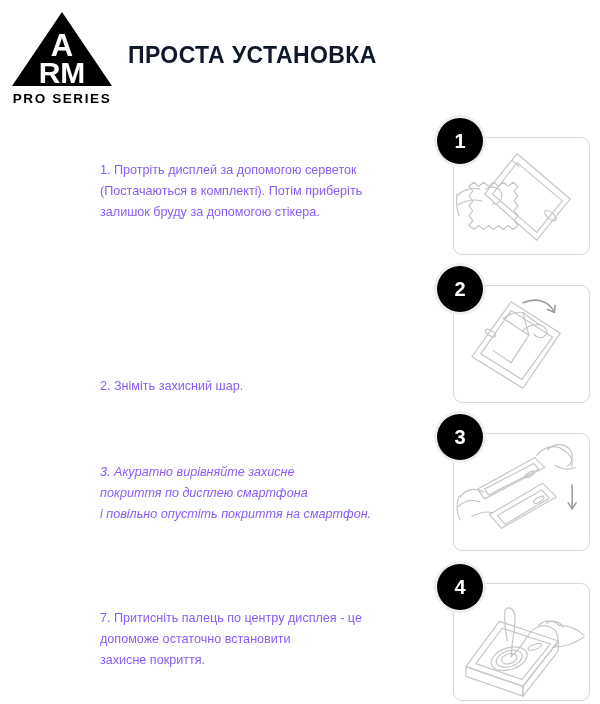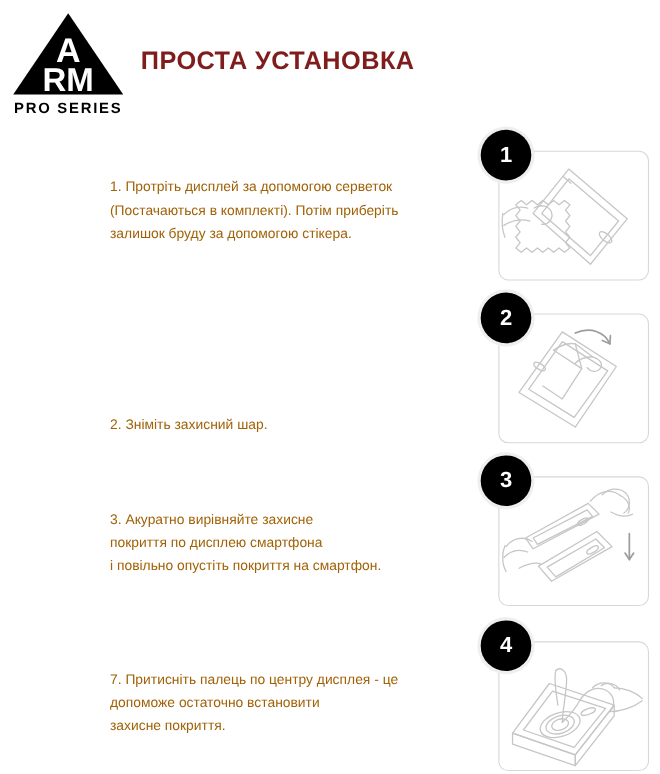--- a/index.html
+++ b/index.html
@@ -27,37 +27,37 @@
   #logo .logo-svg { display: block; }
 
   
   #page-title {
     position: absolute;
     left: 128px;
     top: 42px;
     font-size: 23px;
     font-weight: bold;
     letter-spacing: 0.4px;
-    color: #7f1d1d;
+    color: #0f172a;
     white-space: nowrap;
   }
 
   
   .step-text {
     position: absolute;
     left: 100px;
     width: 330px;
     font-size: 12.6px;
     line-height: 21px;
-    color: #a16207;
+    color: #8b5cf6;
     white-space: pre-line;
   }
   #step-text-1 { top: 160px; }
   #step-text-2 { top: 331px; margin-top: 45px; }
-  #step-text-3 { top: 462px; }
+  #step-text-3 { top: 462px; font-style: italic; }
   #step-text-4 { top: 608px; }
 
   
   .panel {
     position: absolute;
     left: 453px;
     width: 137px;
     height: 118px;
     border: 1.4px solid #d8d8d8;
     border-radius: 9px;

